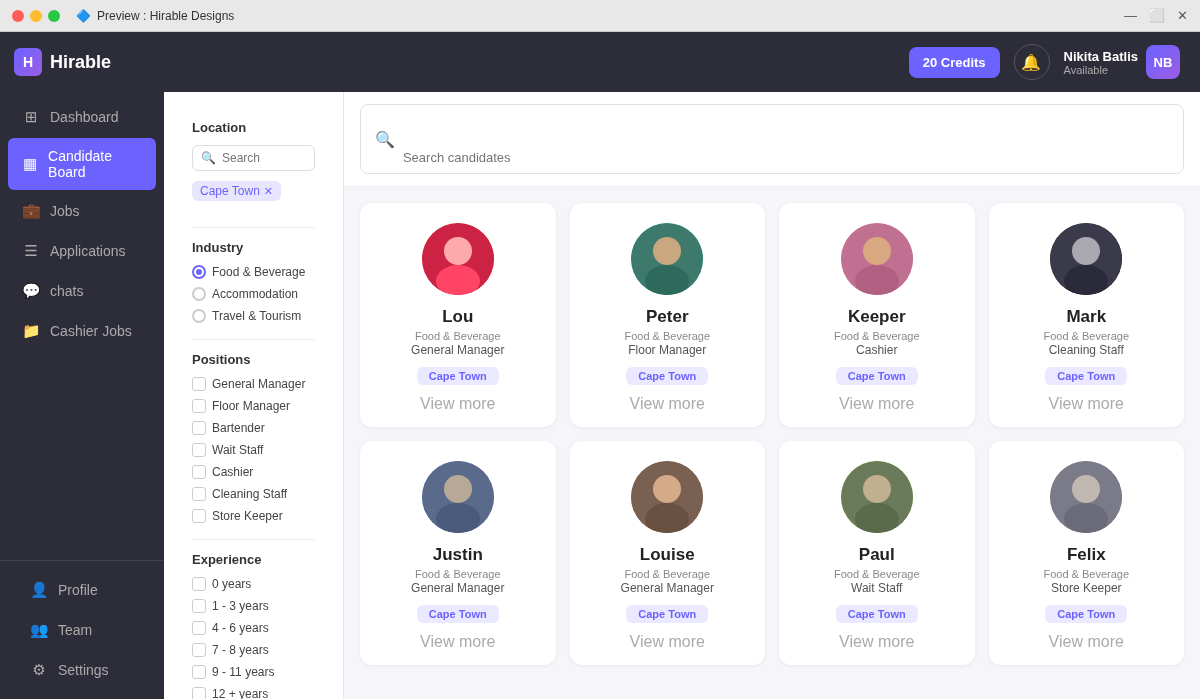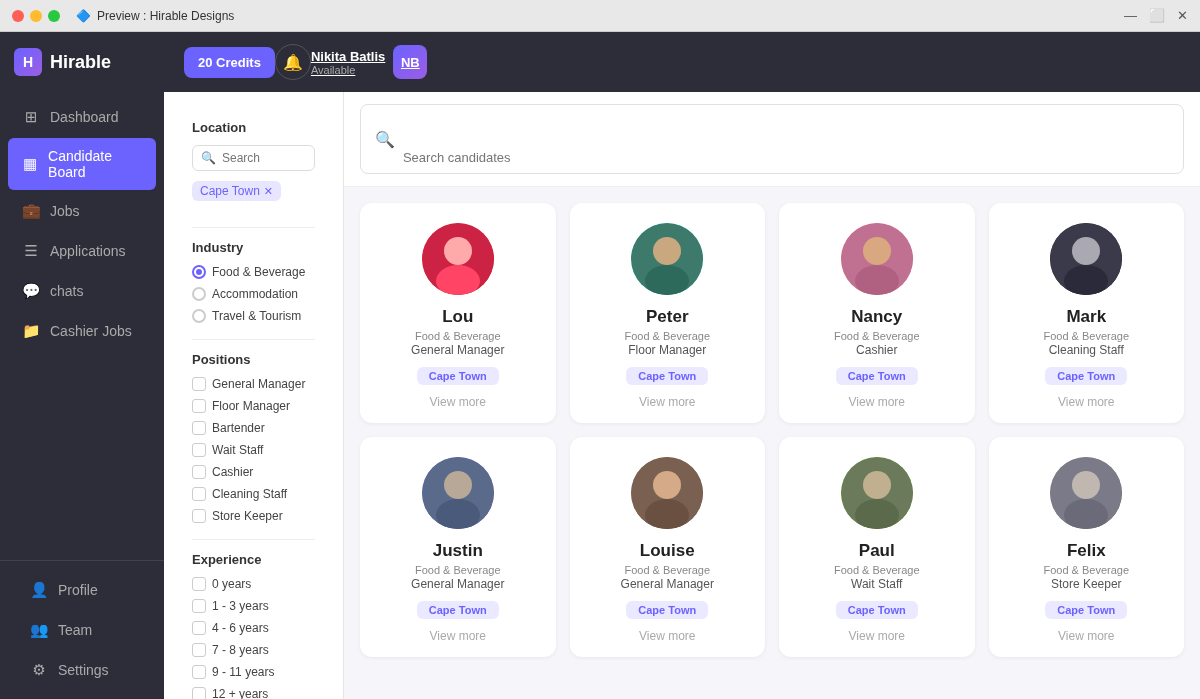--- a/index.html
+++ b/index.html
@@ -71,40 +71,41 @@
     .sidebar-item-icon { font-size: 15px; width: 18px; text-align: center; }
     .sidebar-bottom { padding: 8px; border-top: 1px solid rgba(255,255,255,0.1); }
 
     
     .top-bar {
       background: #2d2d3a;
       height: 60px;
       display: flex;
       align-items: center;
       padding: 0 20px;
-      gap: 0;
+      justify-content: flex-end;
+      gap: 14px;
     }
     .credits-btn {
       background: #6c63ff;
       color: white;
       border: none;
       border-radius: 8px;
       padding: 8px 14px;
       font-size: 13px;
       font-weight: 600;
       cursor: pointer;
     }
     .bell-icon {
       width: 36px; height: 36px;
       border-radius: 50%;
       border: 1px solid #555;
       display: flex; align-items: center; justify-content: center;
       color: #ccc; font-size: 16px; cursor: pointer;
     }
-    .user-info { display: flex; align-items: center; gap: 8px; color: white; text-decoration: underline; }
+    .user-info { display: flex; align-items: center; gap: 8px; color: white; }
     .user-name { font-size: 13px; font-weight: 600; }
     .user-status { font-size: 11px; color: #aaa; }
     .user-avatar {
       width: 34px; height: 34px;
       background: linear-gradient(135deg, #6c63ff, #9b5de5);
       border-radius: 8px;
       display: flex; align-items: center; justify-content: center;
       color: white; font-size: 13px; font-weight: bold;
     }
 
@@ -218,21 +219,21 @@
       font-size: 22px; font-weight: bold; color: #666;
     }
     .candidate-name { font-size: 17px; font-weight: 700; color: #222; margin-bottom: 3px; }
     .candidate-industry { font-size: 11px; color: #888; margin-bottom: 1px; }
     .candidate-role { font-size: 12px; color: #555; margin-bottom: 10px; font-weight: 500; }
     .candidate-location {
       background: #ebe9ff; color: #6c63ff;
       border-radius: 6px; padding: 3px 12px;
       font-size: 11px; font-weight: 600; margin-bottom: 10px;
     }
-    .candidate-view { font-size: 12px; color: #aaa; cursor: pointer; }
+    .candidate-view { font-size: 16px; color: #aaa; cursor: pointer; }
 
     
     .av-red { background: linear-gradient(135deg, #ff6b6b, #cc0000); }
     .av-teal { background: linear-gradient(135deg, #4ecdc4, #1a9e96); }
     .av-pink { background: linear-gradient(135deg, #ff9a9e, #c05ea0); }
     .av-dark { background: linear-gradient(135deg, #3d3d3d, #111); }
     .av-blue { background: linear-gradient(135deg, #667eea, #764ba2); }
     .av-brown { background: linear-gradient(135deg, #a0856a, #5d4037); }
     .av-olive { background: linear-gradient(135deg, #8bc34a, #558b2f); }
     .av-gray { background: linear-gradient(135deg, #9e9e9e, #616161); }
@@ -454,21 +455,21 @@
             <div class="candidate-view">View more</div>
           </div>
           <div class="candidate-card">
             <div class="candidate-avatar av-pink">
               <svg width="72" height="72" viewBox="0 0 72 72" xmlns="http://www.w3.org/2000/svg">
                 <circle cx="36" cy="36" r="36" fill="#c07090"></circle>
                 <circle cx="36" cy="28" r="14" fill="#d9a880"></circle>
                 <ellipse cx="36" cy="58" rx="22" ry="16" fill="#b06080"></ellipse>
               </svg>
             </div>
-            <div class="candidate-name">Nancy</div>
+            <div class="candidate-name">Keeper</div>
             <div class="candidate-industry">Food &amp; Beverage</div>
             <div class="candidate-role">Cashier</div>
             <div class="candidate-location">Cape Town</div>
             <div class="candidate-view">View more</div>
           </div>
           <div class="candidate-card">
             <div class="candidate-avatar av-dark">
               <svg width="72" height="72" viewBox="0 0 72 72" xmlns="http://www.w3.org/2000/svg">
                 <circle cx="36" cy="36" r="36" fill="#3a3a4a"></circle>
                 <circle cx="36" cy="28" r="14" fill="#aaa8b0"></circle>

